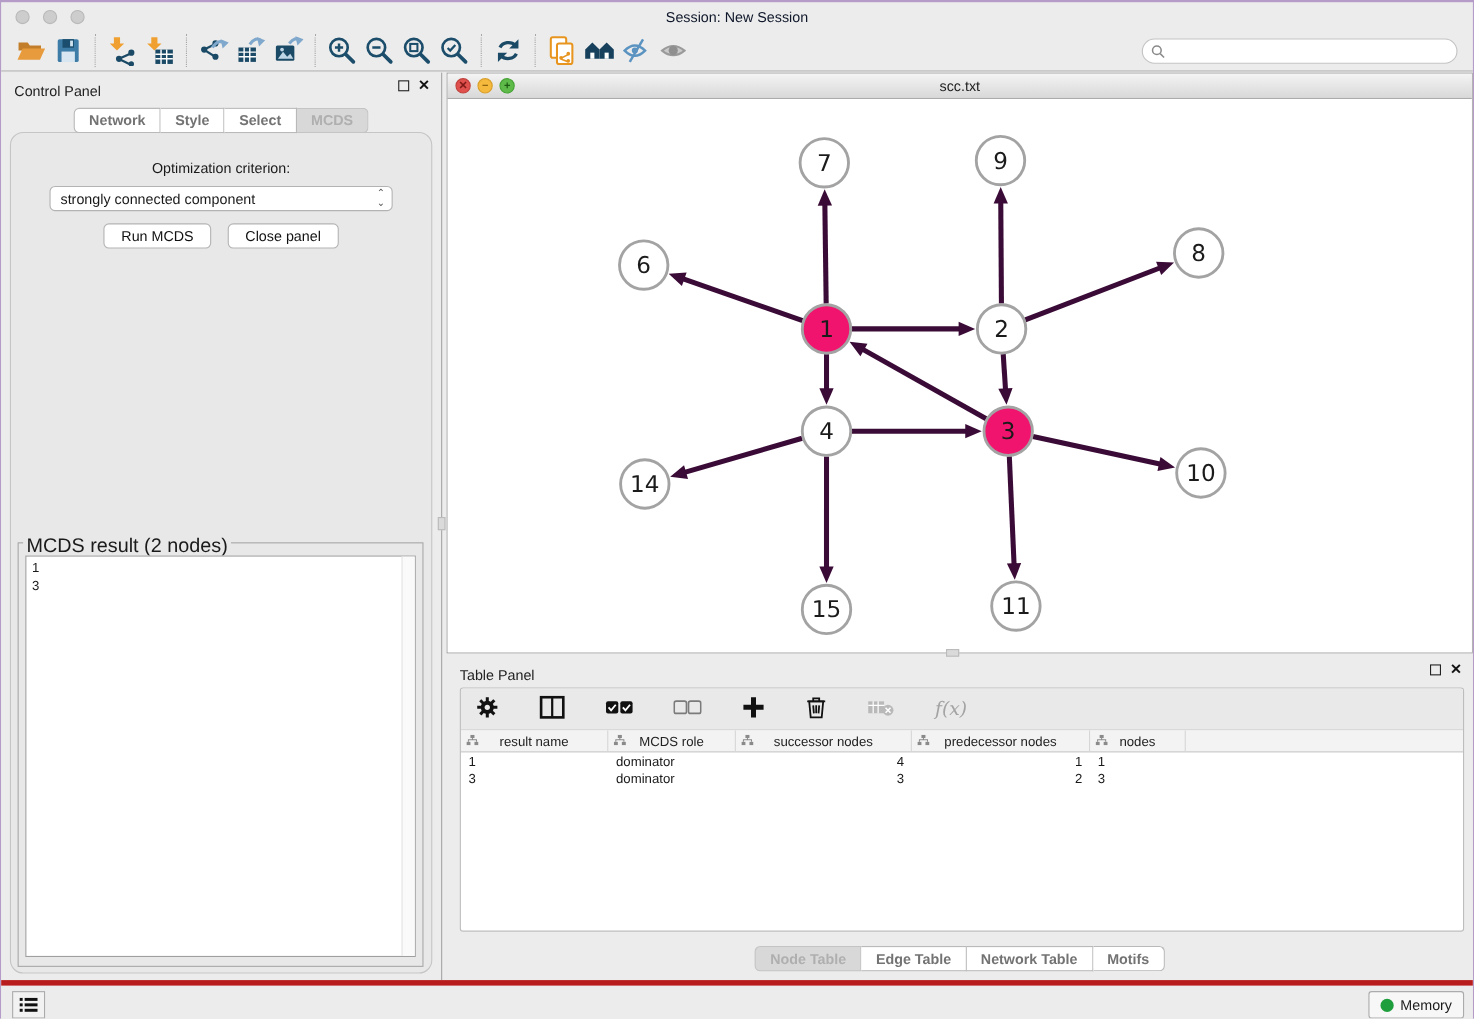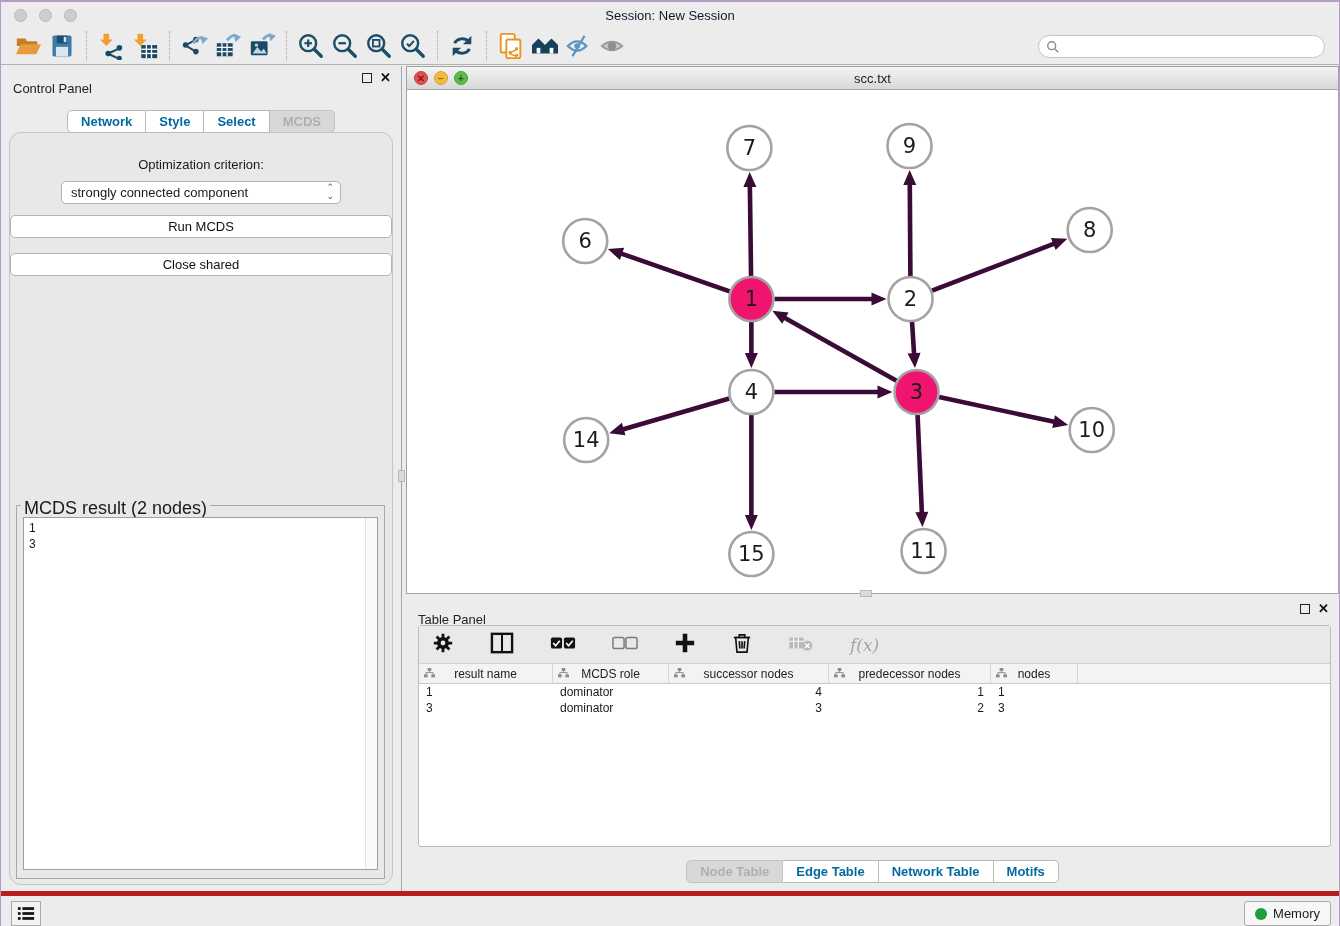--- a/index.html
+++ b/index.html
@@ -16,36 +16,36 @@
   .toolbar{height:37px; display:flex; align-items:center; padding:0 10px; border-bottom:1px solid #B3B3B3; position:relative;}
   .tbtn{width:34px;height:30px;display:flex;align-items:center;justify-content:center;cursor:default;}
   .sep{width:1px;height:30px;border-left:1px dotted #A6A6A6;margin:0 7px;}
   .search-wrap{position:absolute; right:14px; top:7px; width:287px; height:23px; background:#fff;
      border:1px solid #C3C3C3; border-radius:12px; display:flex; align-items:center; padding-left:7px;}
   .search-wrap input{border:none;outline:none;flex:1;font-size:12px;background:transparent;height:18px;}
   
   .main{position:absolute; top:64px; left:0; right:0; bottom:35px; display:flex;}
   
   .control-panel{width:401px; border-right:1px solid #A6A6A6; background:#ECECEC; display:flex; flex-direction:column; position:relative;}
-  .panel-head{height:44px; display:flex; align-items:center; padding:16px 12px; position:relative;}
+  .panel-head{height:32px; display:flex; align-items:center; padding:16px 12px; position:relative;}
   .panel-head .ph-title{font-size:13px; color:#222;}
   .ph-icons{position:absolute; right:10px; top:7px; display:flex; gap:8px; align-items:center;}
   .float-ic{width:10px;height:10px;border:1.6px solid #222;}
   .close-ic{font-size:13px;font-weight:bold;color:#111;line-height:10px;}
   .seg{display:flex; justify-content:center; position:relative; z-index:2; margin-bottom:-1px;}
-  .seg .tab{background:#fff;border:1px solid #B9B9B9;border-left-width:0;padding:3px 13px;font-weight:bold;font-size:13px;color:#0369a1;}
+  .seg .tab{background:#fff;border:1px solid #B9B9B9;border-left-width:0;padding:3px 13px;font-weight:bold;font-size:13px;color:#737373;}
   .seg .tab:first-child{border-left-width:1px;border-radius:5px 0 0 5px;}
   .seg .tab:last-child{border-radius:0 5px 5px 0;}
   .seg .tab.active{background:#D8D8D8;color:#AFAFAF;border-color:#C4C4C4;}
   .cp-body{flex:1; margin:0 8px 6px; background:#E8E8E8; border:1px solid #C5C5C5; border-radius:12px; position:relative;}
   .opt-label{text-align:center; margin-top:24px;}
-  .opt-select{margin:9px auto 0; width:280px; height:23px; background:#fff; border:1px solid #B3B3B3; border-radius:5px;
+  .opt-select{margin:9px auto 0; width:312px; height:23px; background:#fff; border:1px solid #B3B3B3; border-radius:5px;
       display:flex; align-items:center; padding:0 22px 0 9px; position:relative; font-size:13px;}
   .stepper{position:absolute; right:6px; top:1px; display:flex; flex-direction:column; line-height:9px; color:#555; font-size:9px;}
-  .cp-buttons{display:flex; justify-content:center; gap:15px; margin-top:11px;flex-direction:column;}
+  .cp-buttons{display:flex; justify-content:center; gap:15px; margin-top:11px;}
   .mac-btn{background:#fff;border:1px solid #B3B3B3;border-radius:5px;padding:3px 15px;font-size:13px;color:#111;}
   .mcds-fieldset{position:absolute; left:6px; right:7px; top:372px; bottom:5px; border:1px solid #A8A8A8; background:#E8E8E8;}
   .mcds-legend{position:absolute; top:-8px; left:4px; background:#E8E8E8; padding:0 3px; font-size:18px;text-align:center;}
   .result-area{position:absolute; left:6px; right:6px; top:11px; bottom:8px; background:#fff; border:1px solid #9F9F9F;
       font-size:12px; line-height:16px; padding:2px 5px; white-space:pre; overflow:hidden;}
   .result-scroll{position:absolute; right:0; top:0; bottom:0; width:12px; background:#FAFAFA; border-left:1px solid #E3E3E3;}
   .grip-v{position:absolute; right:-4px; top:404px; width:7px; height:12px; background:#DADADA; border:1px solid #BBB; z-index:5;}
   
   .right-col{flex:1; display:flex; flex-direction:column; padding-left:4px; background:#ECECEC;}
   .network-window{height:528px; border:1px solid #A3A3A3; display:flex; flex-direction:column; background:#fff; position:relative;}
@@ -271,21 +271,21 @@
       <div class="opt-label">Optimization criterion:</div>
       <div class="opt-select">
         <span>strongly connected component</span>
         <span class="stepper">
             <span>⌃</span>
             <span>⌄</span>
           </span>
       </div>
       <div class="cp-buttons">
         <button class="mac-btn">Run MCDS</button>
-        <button class="mac-btn">Close shared</button>
+        <button class="mac-btn">Close panel</button>
       </div>
       <div class="mcds-fieldset">
         <span class="mcds-legend">MCDS result (2 nodes)</span>
         <div class="result-area">1
 3</div>
         <div class="result-scroll" style="top:12px;bottom:9px;right:7px;"></div>
       </div>
     </div>
     <div class="grip-v"></div>
   </div>

